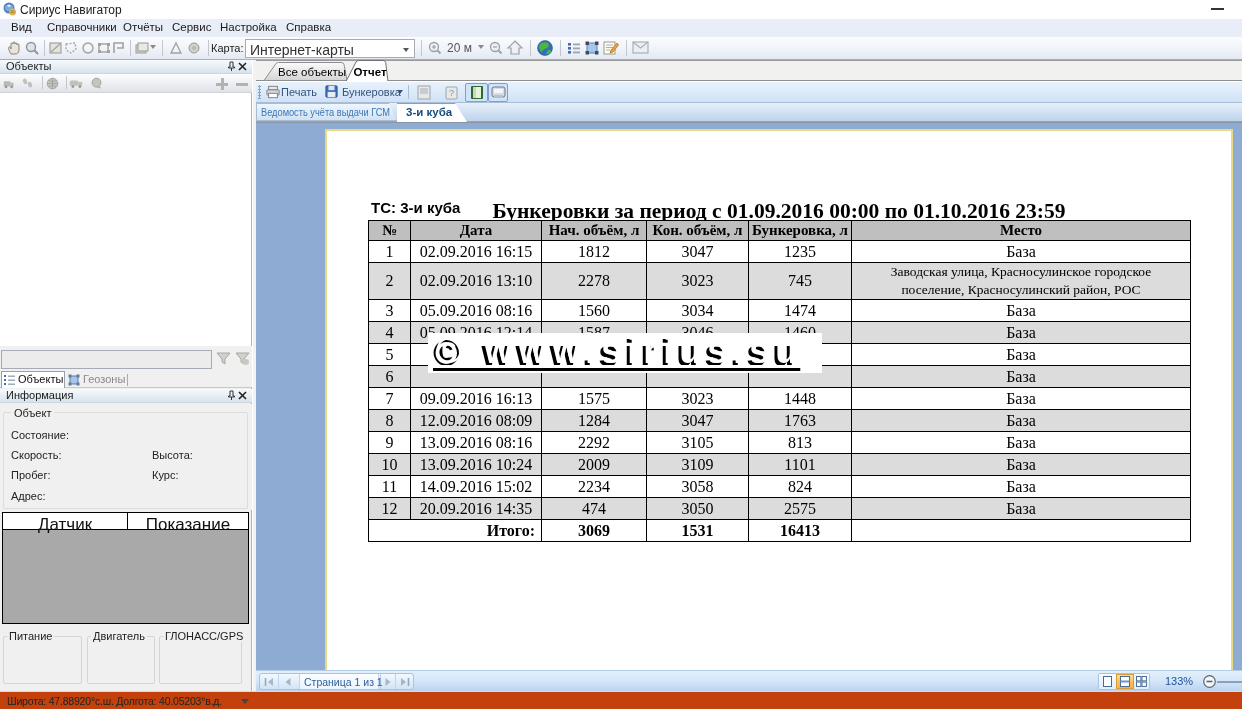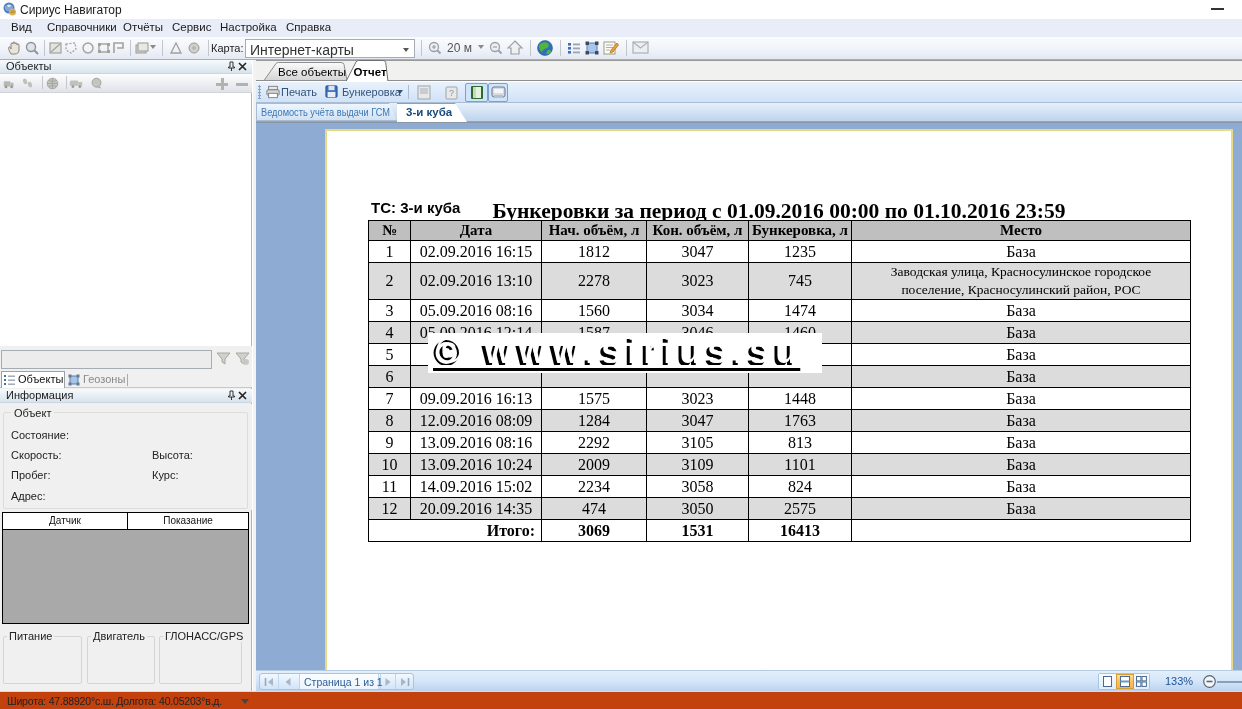--- a/index.html
+++ b/index.html
@@ -28,21 +28,21 @@
     background:linear-gradient(#fcfdfd,#dfe3e9); border-bottom:1px solid #d0d4da; }
   #llist { left:0; top:33px; width:251px; height:253px; background:#fff; }
   #lsearchrow { left:0; top:286px; width:252px; height:25px; background:#f0f0f0; }
   #lsearch { left:1px; top:4px; width:211px; height:19px; background:#ececec; border:1px solid #a5acb5; }
   #ltabs { left:0; top:311px; width:252px; height:17px; background:#f0f0f0; border-bottom:1px solid #c8c8c8;}
   .ltab-a { left:1px; top:0px; width:64px; height:17px; background:#fff; border:1px solid #9aa0a8; border-bottom:none; font-size:11px; }
   .ltab-i { left:66px; top:1px; width:62px; height:16px; color:#888; font-size:11px; }
   #ihdr { left:0; top:329px; width:252px; }
   #info { left:0; top:344px; width:252px; height:106px; background:#f0f0f0; font-size:11px; color:#222; }
   #info .gb { position:absolute; left:3px; top:8px; width:245px; height:97px; border:1px solid #dcdcdc; border-radius:2px; }
-  #sensors { left:2px; top:452px; width:247px; height:112px; background:#a9a9a9; border:1px solid #000; font-size:10px; }
+  #sensors { left:2px; top:452px; width:247px; height:112px; background:#a9a9a9; border:1px solid #000; font-size:17px; }
   #sensors .hd { position:absolute; left:0; top:0; width:100%; height:17px; background:#fff; border-bottom:1px solid #000; }
   #sensors .vd { position:absolute; left:124px; top:0; width:1px; height:17px; background:#000; }
   .gbox { position:absolute; border:1px solid #d5d5d5; border-radius:2px; height:48px; top:576px; background:#f0f0f0; }
   .gbl { position:absolute; top:570px; font-size:11px; color:#222; background:#f0f0f0; padding:0 2px; }
 
   
   #right { left:256px; top:60px; width:986px; height:631px; background:#fff; }
   #mtabs { left:0; top:0; width:986px; height:21px; background:#f1f1ef; border-top:1px solid #9a9a9a; border-bottom:1px solid #8e8e8e; }
   #rtoolbar { left:0; top:22px; width:986px; height:21px;
     background:linear-gradient(#e9f2fc,#dceafa 50%,#cfe2f7); border-bottom:1px solid #aabdd6;

